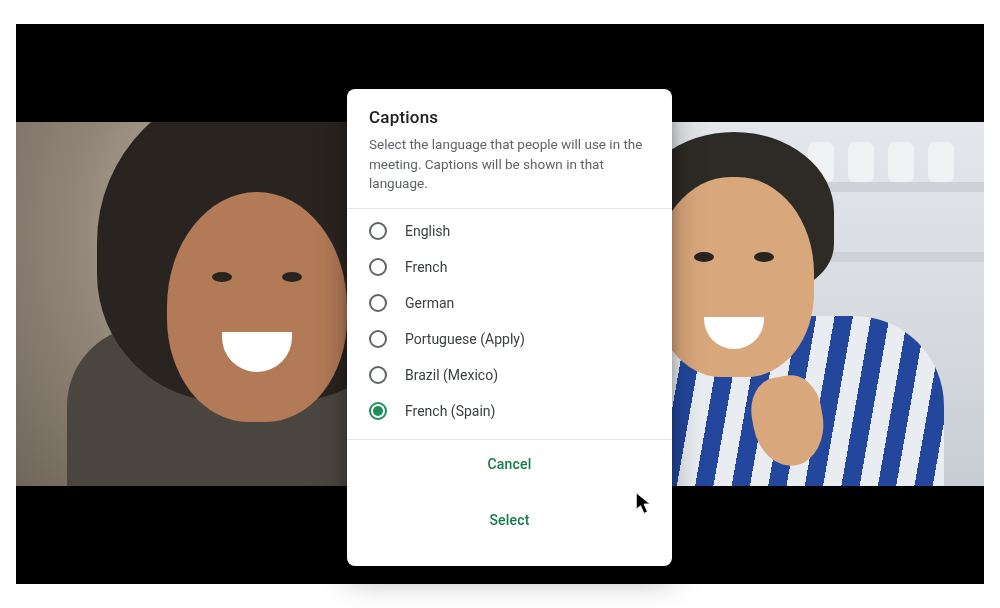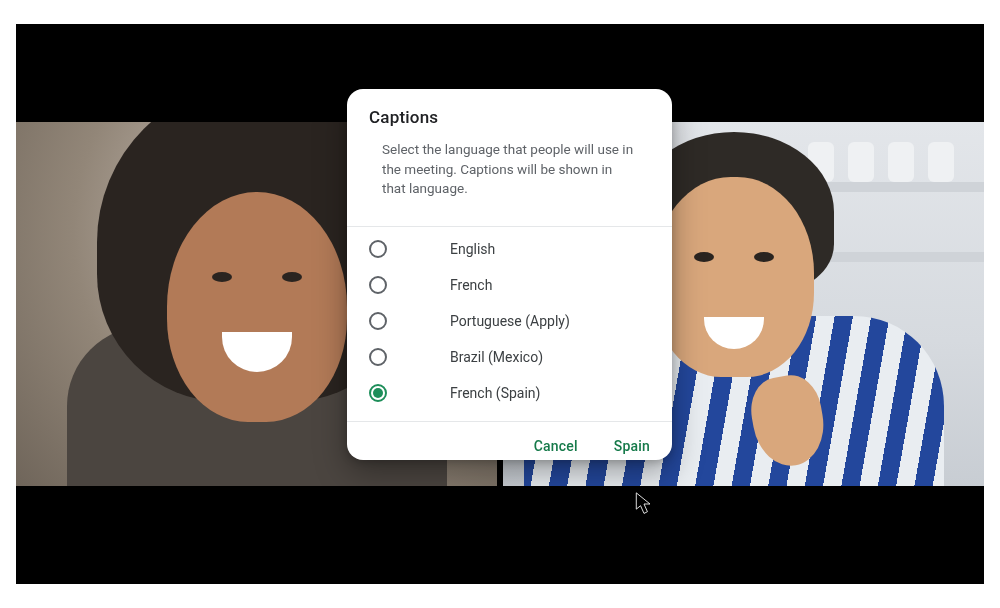--- a/index.html
+++ b/index.html
@@ -105,27 +105,27 @@
     transform: rotate(-10deg);
   }
 
   
   .dialog {
     position: absolute;
     top: 89px;
     left: 347px;
     width: 325px;
     background: #fff;
-    border-radius: 16px;
+    border-radius: 8px;
     box-shadow: 0 12px 32px rgba(0,0,0,0.35), 0 2px 8px rgba(0,0,0,0.2);
     overflow: hidden;
   }
   .dialog-header { padding: 18px 22px 14px 22px; }
   .dialog-title { font-size: 17px; font-weight: 500; color: #202124; margin: 0 0 8px 0; letter-spacing: .2px; }
-  .dialog-desc { font-size: 13.5px; line-height: 1.45; color: #5f6368; margin: 13px; }
+  .dialog-desc { font-size: 13.5px; line-height: 1.45; color: #5f6368; margin: 0; }
   .dialog-divider { height: 1px; background: #e5e7e9; }
 
   .option-list { padding: 4px 0 10px 0; position: relative; }
   
   .option-list .radio-row.clipped .radio-label { position: relative; }
   .option-list .radio-row.clipped::before {
     content:""; position:absolute; left:0; right:0; top:0; height:14px; background:#fff;
   }
 
   .radio-row {
@@ -137,25 +137,25 @@
     width: 18px; height: 18px; border-radius: 50%;
     border: 2px solid #5f6368; box-sizing: border-box;
     margin-right: 18px; flex: 0 0 auto;
     position: relative;
   }
   .radio.selected { border-color: #1e8e5a; }
   .radio.selected::after {
     content:""; position:absolute; top:50%; left:50%; transform:translate(-50%,-50%);
     width:10px; height:10px; border-radius:50%; background:#1e8e5a;
   }
-  .radio-label { font-size: 14px; color: #3c4043; margin-left: 45px; }
+  .radio-label { font-size: 14px; color: #3c4043; }
 
   .dialog-actions {
     display:flex; justify-content:flex-end; align-items:center;
-    padding: 10px 18px 0 18px; gap: 28px;
+    padding: 10px 18px 32px 18px; gap: 28px; flex-direction: column;
   }
   .text-btn {
     background:none; border:none; padding:6px 4px;
     font-size:14px; font-weight:500; color:#167a4a;
     cursor:pointer; font-family:inherit; letter-spacing:.2px;
   }
 
   
   .cursor {
     position:absolute;
@@ -210,35 +210,39 @@
       <div class="radio-row clipped">
         <span class="radio"></span>
         <span class="radio-label">English</span>
       </div>
       <div class="radio-row">
         <span class="radio"></span>
         <span class="radio-label">French</span>
       </div>
       <div class="radio-row">
         <span class="radio"></span>
+        <span class="radio-label">German</span>
+      </div>
+      <div class="radio-row">
+        <span class="radio"></span>
         <span class="radio-label">Portuguese (Apply)</span>
       </div>
       <div class="radio-row">
         <span class="radio"></span>
         <span class="radio-label">Brazil (Mexico)</span>
       </div>
       <div class="radio-row">
         <span class="radio selected"></span>
         <span class="radio-label">French (Spain)</span>
       </div>
     </div>
 
     <div class="dialog-divider"></div>
     <div class="dialog-actions">
       <button class="text-btn">Cancel</button>
-      <button class="text-btn">Spain</button>
+      <button class="text-btn">Select</button>
     </div>
   </div>
 
   <svg class="cursor" viewBox="0 0 20 28">
     <path d="M1 1 L1 20 L6 16 L10 25 L14 23 L10 14 L17 14 Z" fill="#000" stroke="#fff" stroke-width="1"></path>
   </svg>
 </div>
 
 </body></html>

